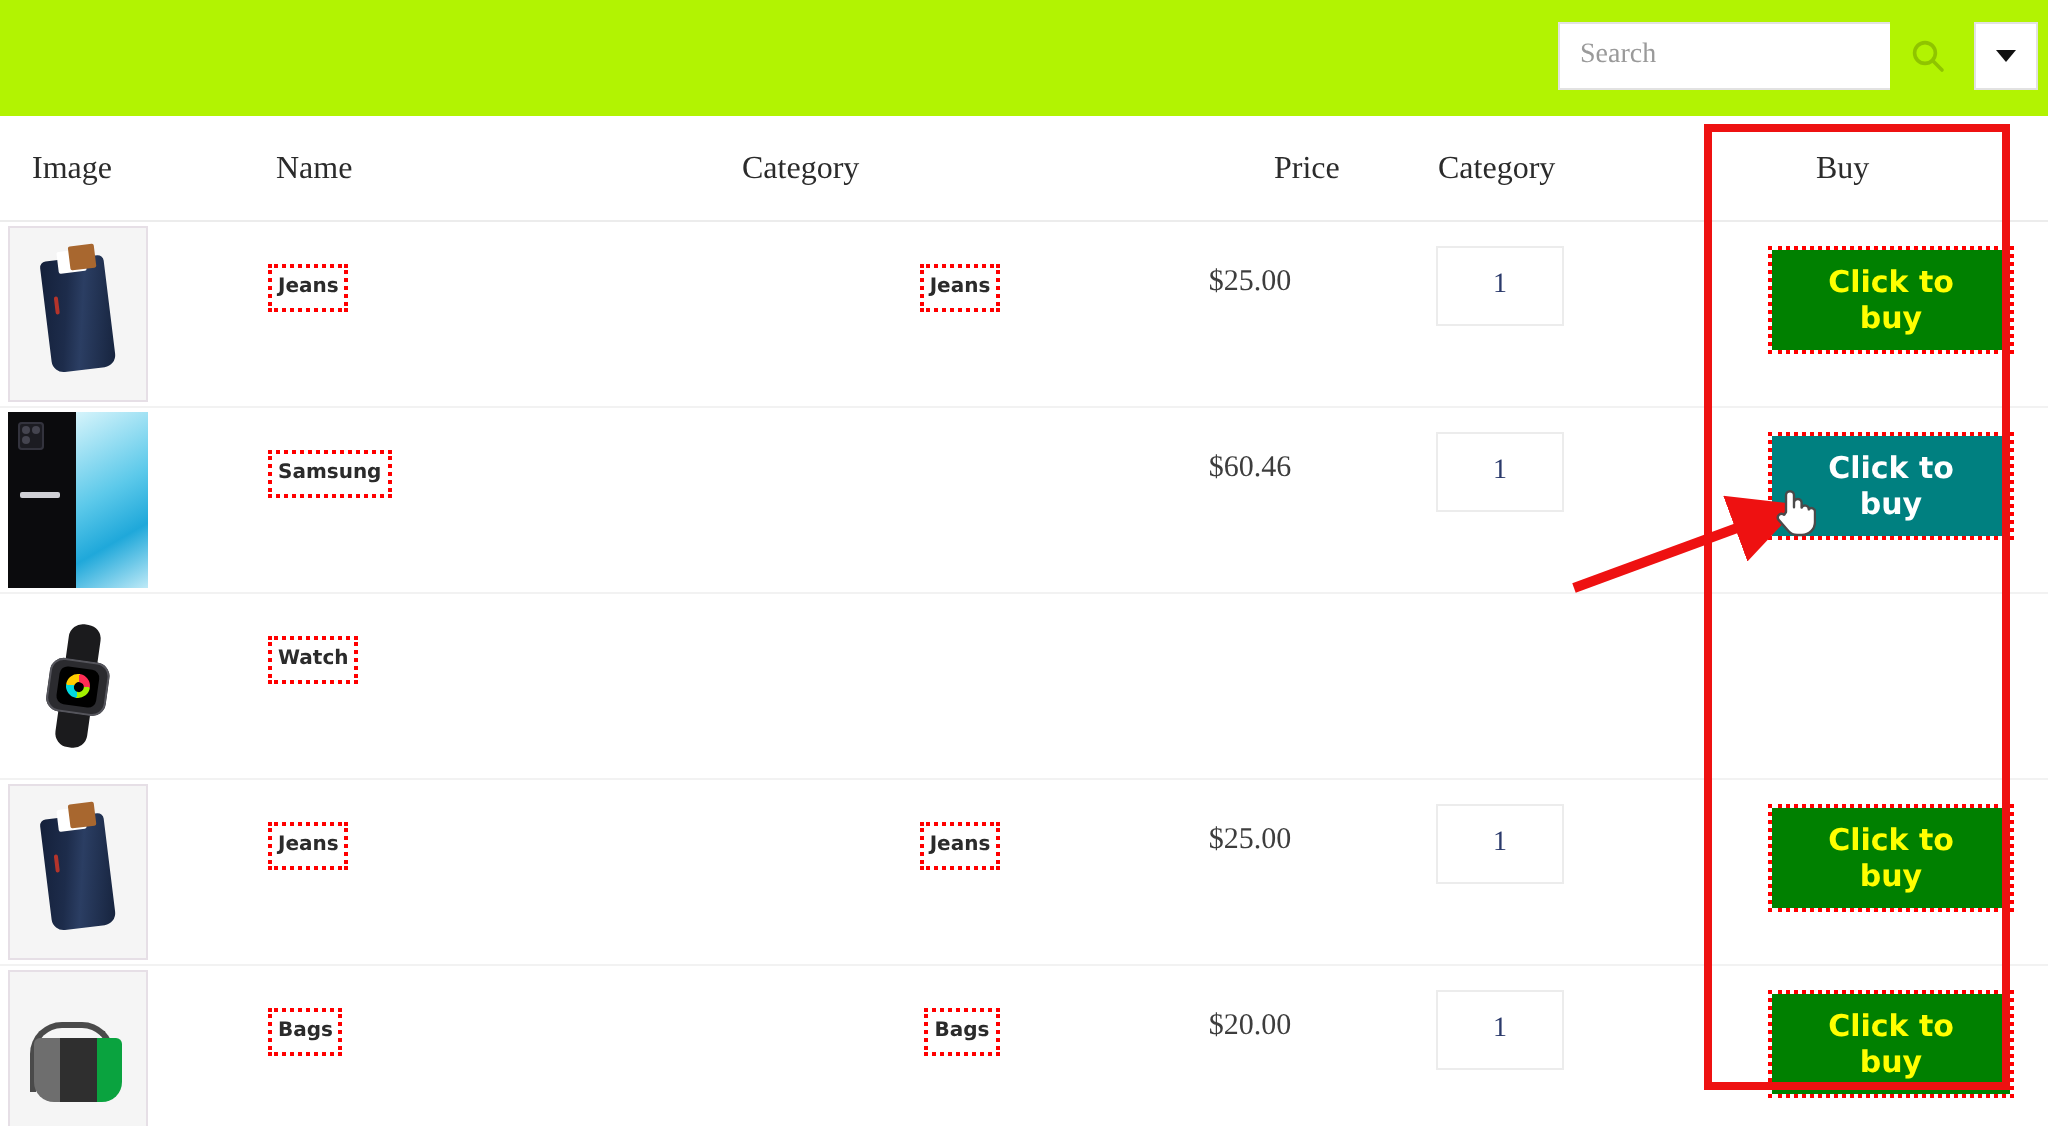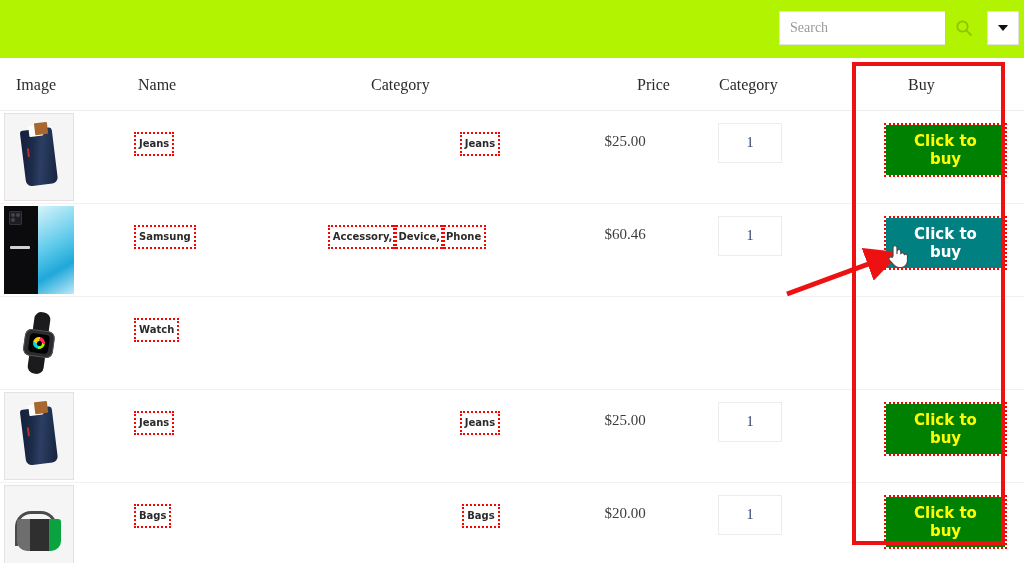--- a/index.html
+++ b/index.html
@@ -397,23 +397,20 @@
               </div>
             <div class="phone-logo"></div>
           </div>
           <div class="phone-blue"></div>
         </div>
       </div>
     </div>
     <div class="cell name-cell">
       <span class="annot">Samsung</span>
     </div>
-    <div class="cell category-cell">
-      <span class="annot">Accessory,</span><span class="annot">Device,</span><span class="annot">Phone</span>
-    </div>
     <div class="cell price-cell">$60.46</div>
     <div class="cell qty-cell">
       <input class="qty-input" type="text" value="1" style="">
     </div>
     <div class="cell buy-cell">
       <button class="buy-btn teal">Click to buy</button>
     </div>
   </div>
 
   <div class="row">

